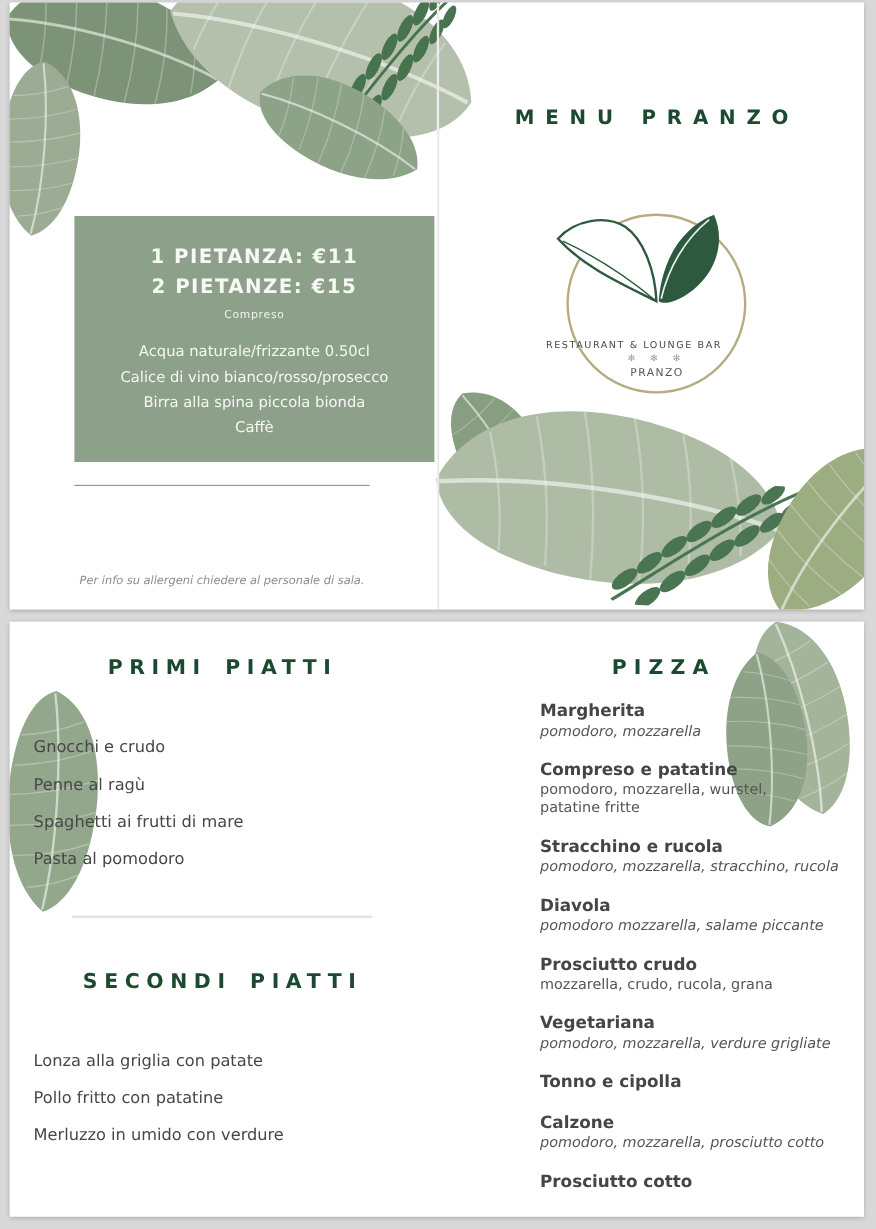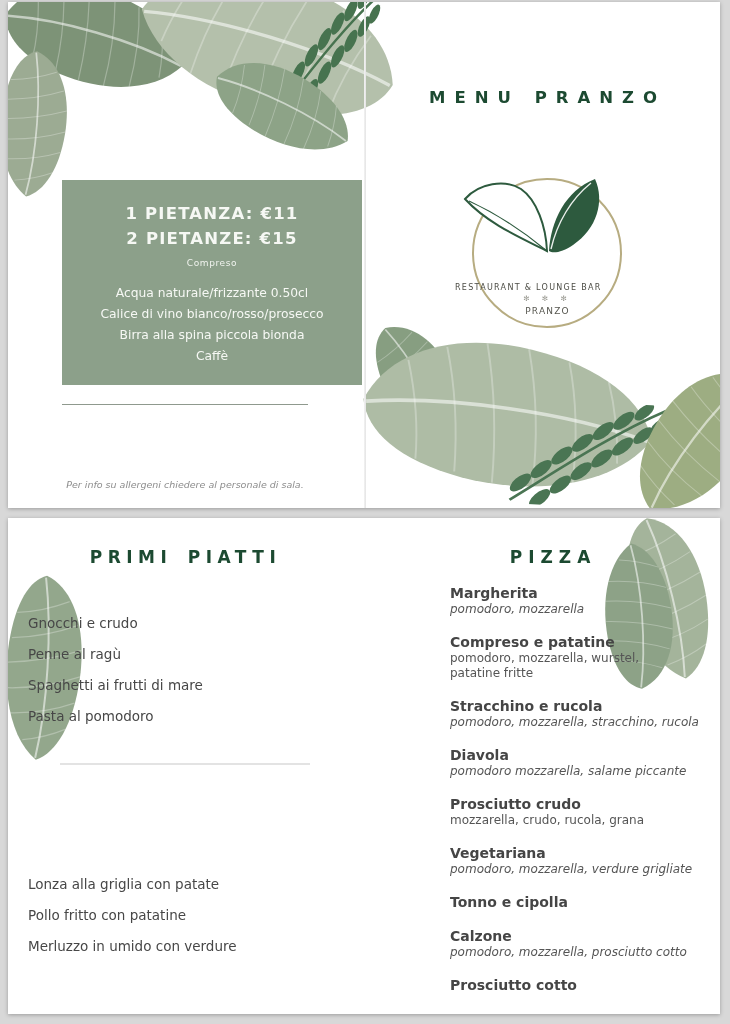--- a/index.html
+++ b/index.html
@@ -185,20 +185,21 @@
     </svg>
 
   <div class="green-heading" style="top:29px;">PRIMI PIATTI</div>
   <div class="plain-list" style="top:97px;">
     <div class="plain-item">Gnocchi e crudo</div>
     <div class="plain-item">Penne al ragù</div>
     <div class="plain-item">Spaghetti ai frutti di mare</div>
     <div class="plain-item">Pasta al pomodoro</div>
   </div>
   <div class="divider2"></div>
+  <div class="green-heading" style="top:290px;">SECONDI PIATTI</div>
   <div class="plain-list" style="top:358px;">
     <div class="plain-item">Lonza alla griglia con patate</div>
     <div class="plain-item">Pollo fritto con patatine</div>
     <div class="plain-item">Merluzzo in umido con verdure</div>
   </div>
 
   <div class="pizza-col">
     <div class="pizza-heading">PIZZA</div>
     <div class="pizza-list">
       <div class="pz">

